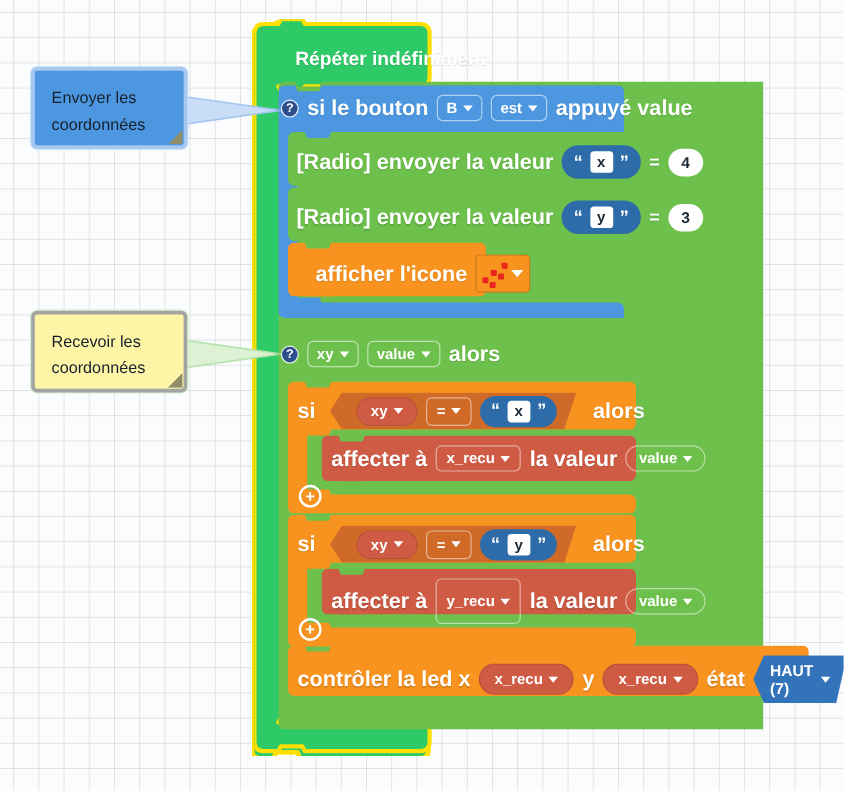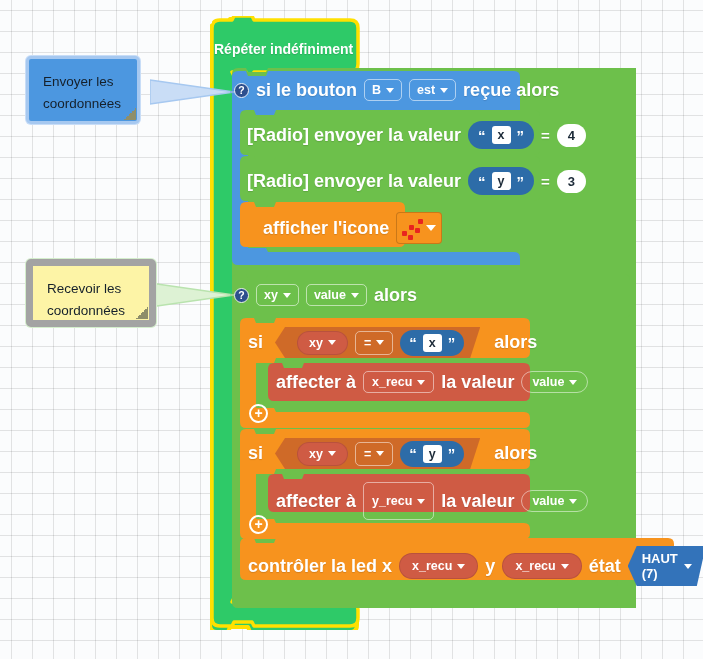--- a/index.html
+++ b/index.html
@@ -23,21 +23,21 @@
     background:#fdf4a6;
     border-radius:5px;
     padding:12px 12px 10px 14px;
     box-sizing:border-box;
     font-size:13.5px;
     color:#15202b;
     line-height:1.62;
     z-index:6;
   }
   .comment.blue{ border:3px solid #a6c8f0; box-shadow:0 0 0 1px #c8ddf7; }
-  .comment.green{ border:7px solid #a3a3a3; box-shadow:0 0 0 1px #d4eecc; }
+  .comment.green{ border:3px solid #a3a3a3; box-shadow:0 0 0 1px #d4eecc; }
   .comment .resizer{
     position:absolute;right:1px;bottom:1px;width:12px;height:12px;
     background:linear-gradient(135deg,transparent 50%, #8e8e6a 50%);
   }
   .conn{position:absolute;z-index:5;}
   .lbl{
     color:#fff;font-weight:bold;font-size:18px;
     text-shadow:0 1px 1px rgba(0,0,0,.14);
     white-space:nowrap;
   }
@@ -85,21 +85,21 @@
 </style>
 </head>
 <body>
 
 <div class="canvas">
 
   <svg class="conn" style="left:150px;top:78px;" width="90" height="30">
     <path d="M0,2 L84,14 L0,26 Z" fill="#c9ddf6" stroke="#a6c8f0" stroke-width="1.4"></path>
     <line x1="80" y1="14" x2="90" y2="14" stroke="#7ba7dd" stroke-width="1.6"></line>
   </svg>
-  <div class="comment blue" style="left:26px;top:56px;width:114px;height:68px;">
+  <div class="comment blue" style="left:26px;top:56px;width:130px;height:68px;">
     <div>Envoyer les</div>
     <div>coordonnées</div>
     <div class="resizer"></div>
   </div>
 
   <svg class="conn" style="left:150px;top:281px;" width="92" height="30">
     <path d="M0,2 L84,14 L0,26 Z" fill="#ddf2d4" stroke="#b9e3ae" stroke-width="1.4"></path>
     <line x1="80" y1="14" x2="92" y2="14" stroke="#9ad38a" stroke-width="1.6"></line>
   </svg>
   <div class="comment green" style="left:26px;top:259px;width:130px;height:68px;">
@@ -122,21 +122,21 @@
 
   <div style="position:absolute;left:212px;top:16px;width:148px;height:612px;z-index:1;">
     <svg width="148" height="612">
       <path d="M8,4 L20,4 L22,0 L40,0 L42,4 L138,4 Q146,4 146,12 L146,48 Q146,56 138,56
                L42,56 L40,60 L22,60 L20,56 L34,56 Q26,56 26,64 L26,578 Q26,586 34,586
                L20,586 L22,582 L40,582 L42,586 L138,586 Q146,586 146,594 L146,602
                Q146,610 138,610 L42,610 L40,606 L22,606 L20,610 L8,610 Q0,610 0,602
                L0,12 Q0,4 8,4 Z" fill="#2eca68" stroke="#ffe000" stroke-width="3.5" stroke-linejoin="round"></path>
     </svg>
   </div>
-  <div class="lbl" style="position:absolute;left:214px;top:41px;z-index:4;font-size:14px;">Répéter indéfiniment</div>
+  <div class="lbl" style="position:absolute;left:246px;top:41px;z-index:4;font-size:16px;">Répéter indéfiniment</div>
 
   <svg style="position:absolute;left:232px;top:68px;z-index:2;" width="410" height="540">
     <path d="M6,0 L14,0 L16,4 L34,4 L36,0 L404,0
              L404,540 L6,540 Q0,540 0,534 L0,6 Q0,0 6,0 Z" fill="#6dc04b"></path>
   </svg>
 
   <svg style="position:absolute;left:232px;top:71px;z-index:3;" width="290" height="194">
     <path d="M6,0 L14,0 L16,5 L34,5 L36,0 L282,0 Q288,0 288,6 L288,40 Q288,46 282,46
              L36,46 L34,51 L16,51 L14,46 L22,46 Q16,46 16,52 L16,175 Q16,181 22,181
              L14,181 L16,177 L34,177 L36,181 L282,181 Q288,181 288,187 L288,188
@@ -146,21 +146,21 @@
     <span class="qmark">?</span>
     <span class="lbl">si le bouton</span>
     <span class="chip chip-outline">
       <span>B</span>
       <i class="caret"></i>
     </span>
     <span class="chip chip-outline">
       <span>est</span>
       <i class="caret"></i>
     </span>
-    <span class="lbl">reçue alors</span>
+    <span class="lbl">appuyé value</span>
   </div>
 
   <svg style="position:absolute;left:240px;top:110px;z-index:4;" width="300" height="45">
     <path d="M6,0 L14,0 L16,5 L34,5 L36,0 L294,0 Q300,0 300,6 L300,39 Q300,45 294,45
              L36,45 L34,50 L16,50 L14,45 L6,45 Q0,45 0,39 L0,6 Q0,0 6,0 Z" fill="#6dc04b"></path>
   </svg>
   <div class="row" style="position:absolute;left:247px;top:121px;z-index:6;">
     <span class="lbl">[Radio] envoyer la valeur</span>
     <span class="chip chip-blue chip-round" style="padding:5px 10px;gap:6px;">
       <span class="quote">“</span>

